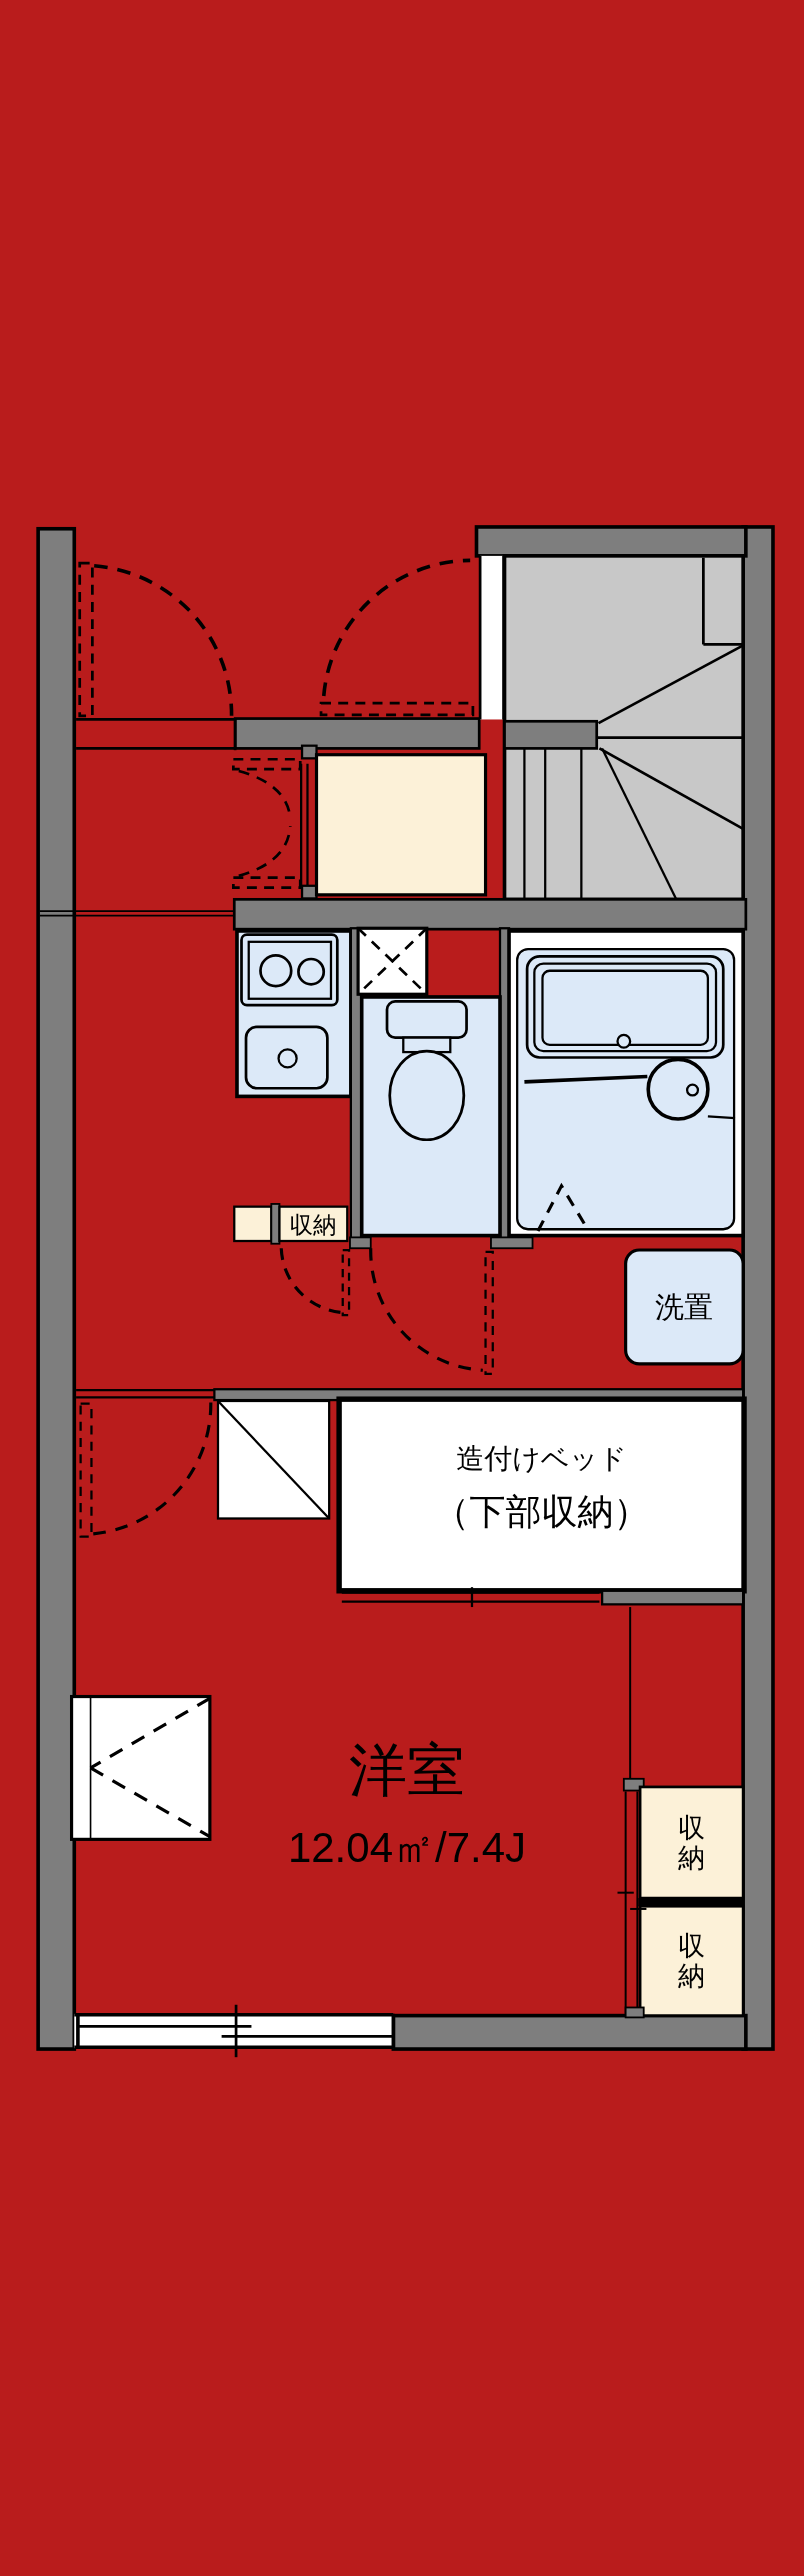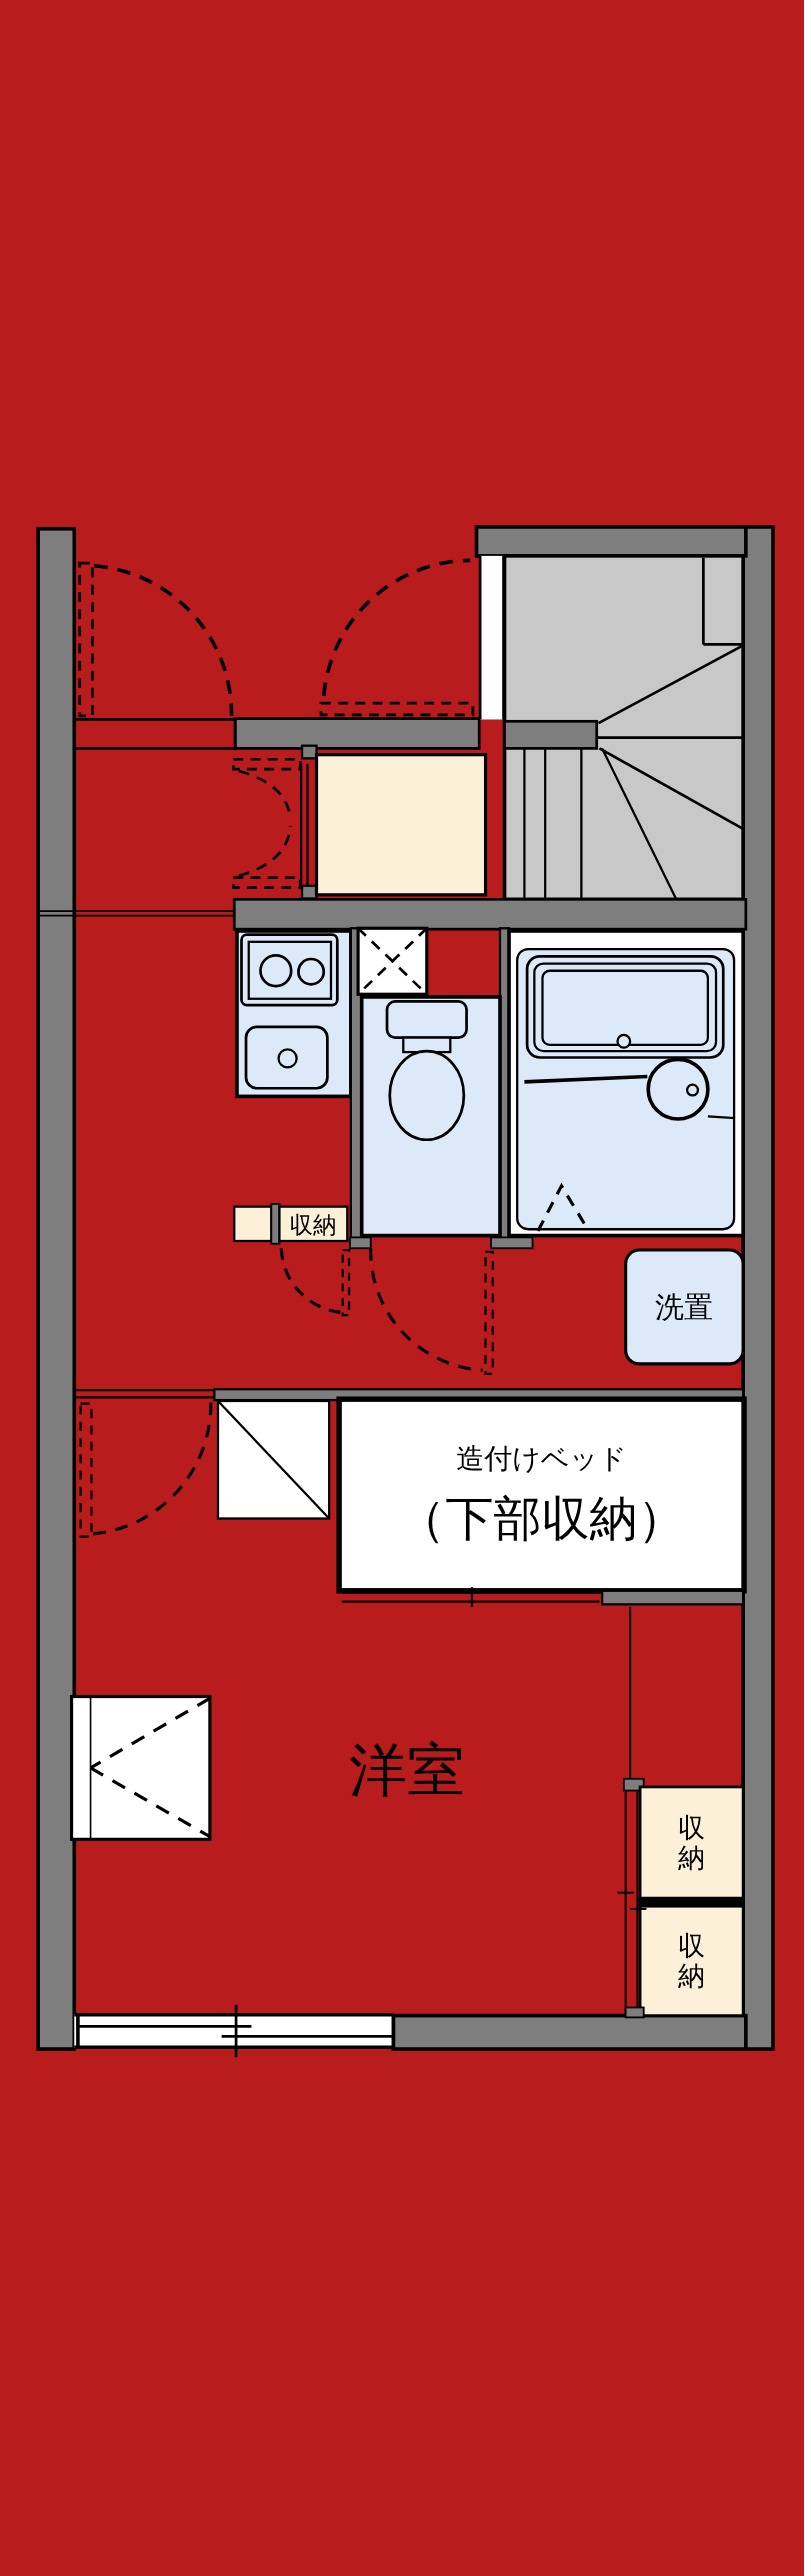--- a/index.html
+++ b/index.html
@@ -4,21 +4,21 @@
 <style>
   html,body{margin:0;padding:0;background:#ffffff;}
   #stage{position:relative;width:804px;height:2576px;background:#b91c1c;overflow:hidden;
          font-family:"Liberation Sans","DejaVu Sans",sans-serif;}
   #plan-svg{position:absolute;left:0;top:0;}
   .lbl{position:absolute;color:#000;text-align:center;line-height:1.15;
        font-family:"Liberation Sans","DejaVu Sans",sans-serif;}
   .lbl-kitchen-storage{left:279px;top:1212px;width:68px;font-size:23.5px;}
   .lbl-washer{left:625px;top:1291px;width:118px;font-size:29px;}
   .lbl-bed{left:339px;top:1443px;width:405px;font-size:28px;}
-  .lbl-bed2{left:339px;top:1491px;width:405px;font-size:48px;}
+  .lbl-bed2{left:339px;top:1491px;width:405px;font-size:36px;}
   .lbl-room{left:226px;top:1737px;width:362px;font-size:58px;font-weight:400;}
   .lbl-size{left:181px;top:1824px;width:452px;font-size:42px;}
   .lbl-stack{width:33px;font-size:27px;line-height:30px;word-break:break-all;}
   .lbl-storage-upper{left:675px;top:1813px;}
   .lbl-storage-lower{left:675px;top:1931px;}
 </style>
 </head>
 <body>
 
 <div id="stage">
@@ -230,16 +230,17 @@
     <line x1="86" y1="2228" x2="86" y2="2266" stroke="#000" stroke-width="4"></line>
     <line x1="435" y1="2228" x2="435" y2="2266" stroke="#000" stroke-width="4"></line>
   </g>
 </svg>
 
   <div class="lbl lbl-kitchen-storage">収納</div>
   <div class="lbl lbl-washer">洗置</div>
   <div class="lbl lbl-bed">造付けベッド</div>
   <div class="lbl lbl-bed2">（下部収納）</div>
   <div class="lbl lbl-room">洋室</div>
+  <div class="lbl lbl-size">12.04㎡/7.4J</div>
   <div class="lbl lbl-stack lbl-storage-upper">収納</div>
   <div class="lbl lbl-stack lbl-storage-lower">収納</div>
 </div>
 
 
 </body></html>

